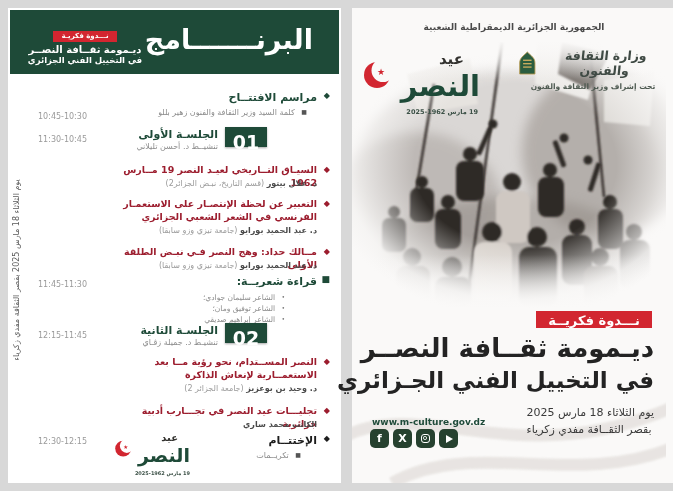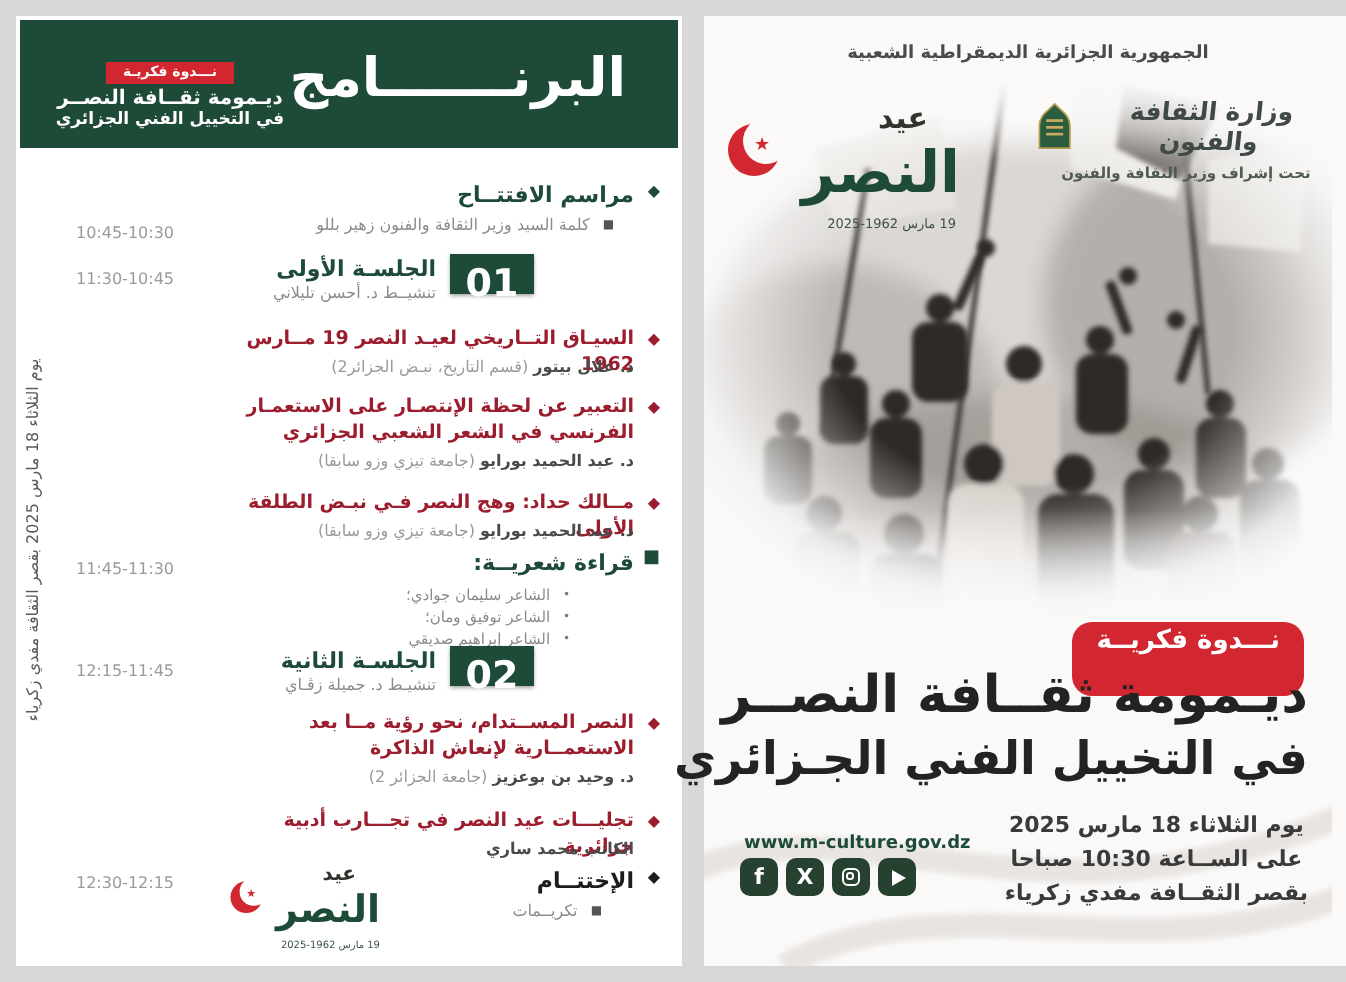--- a/index.html
+++ b/index.html
@@ -47,21 +47,21 @@
                   box-shadow:0 1px 2px rgba(0,0,0,.35); }
   .session .txt { float:right; margin-right:7px; padding-top:1px; }
   .session .st { color:#1e4a38; font-weight:bold; font-size:11px; }
   .session .sm { color:#8b8b8b; font-size:8px; margin-top:1px; }
 
   
   .eid-logo { position:absolute; }
   .eid-logo .cres { position:absolute; left:0; }
   .eid-logo .eid-word { position:absolute; font-weight:bold; color:#33322f; direction:rtl; }
   .eid-logo .nasr { position:absolute; font-weight:bold; color:#1e4a38; direction:rtl; }
-  .eid-logo .dates { position:absolute; font-weight:normal; color:#3c5147; direction:rtl; white-space:nowrap; }
+  .eid-logo .dates { position:absolute; font-weight:bold; color:#3c5147; direction:rtl; white-space:nowrap; }
   .eid-sm { left:106px; top:424px; width:78px; height:52px; }
   .eid-sm .cres { top:5px; width:22px; height:22px; }
   .eid-sm .eid-word { right:14px; top:0; font-size:10px; }
   .eid-sm .nasr { right:2px; top:12px; font-size:19px; }
   .eid-sm .dates { right:2px; top:38px; font-size:5px; }
   .eid-lg { left:10px; top:42px; width:120px; height:80px; }
   .eid-lg .cres { top:6px; width:36px; height:36px; }
   .eid-lg .eid-word { right:18px; top:0; font-size:15px; }
   .eid-lg .nasr { right:2px; top:19px; font-size:29px; }
   .eid-lg .dates { right:4px; top:58px; font-size:6.5px; }
@@ -76,27 +76,27 @@
        radial-gradient(ellipse 62% 58% at 52% 46%, rgba(250,249,248,0) 52%, rgba(250,249,248,.9) 88%, #faf9f8 100%); }
   .ministry { position:absolute; top:40px; right:8px; width:150px; text-align:center; direction:rtl; }
   .ministry-row { display:flex; flex-direction:row; justify-content:center; align-items:center; gap:5px; }
   .ministry-name { font-size:12.5px; font-weight:bold; color:#3f4a44; transform:skewX(-6deg); }
   .ministry-sup1 { font-size:7.5px; font-weight:bold; color:#4f5b52; margin-top:4px; }
   .ministry-sup2 { font-size:8px; font-weight:bold; color:#41524a; margin-top:1px; }
 
   .watermark { position:absolute; left:0; top:0; }
 
   .poster-badge { position:absolute; top:303px; right:24px; background:#d22630; color:#fff;
-                  font-size:13px; font-weight:bold; padding:2px 12px 20px; direction:rtl;border-radius:10px; }
+                  font-size:13px; font-weight:bold; padding:2px 12px 0; direction:rtl; }
   .poster-title1 { position:absolute; top:325px; right:22px; font-size:26px; font-weight:bold;
                    color:#232323; direction:rtl; white-space:nowrap; }
   .poster-title2 { position:absolute; top:359px; right:22px; font-size:23px; font-weight:bold;
                    color:#232323; direction:rtl; white-space:nowrap; }
-  .poster-info { position:absolute; top:396px; right:22px; text-align:center; direction:rtl;
-                 font-size:11px; font-weight:bold; color:#3a3a3a; line-height:17px; }
+  .poster-info { position:absolute; top:396px; right:22px; text-align:left; direction:rtl;
+                 font-size:11px; font-weight:normal; color:#3a3a3a; line-height:17px; }
   .website { position:absolute; left:20px; top:409px; font-size:9px; font-weight:bold; color:#1e4a39; }
   .socials { position:absolute; left:18px; top:421px; display:flex; gap:4px; }
   .si { width:19px; height:19px; background:#26412f; border-radius:5px; color:#fff;
         display:flex; align-items:center; justify-content:center; font-size:11px; font-weight:bold; }
   .ig-box { width:9px; height:9px; border:1.3px solid #fff; border-radius:3px; position:relative; }
   .ig-dot { width:3.5px; height:3.5px; border:1.2px solid #fff; border-radius:50%;
             position:absolute; top:1.2px; left:1.2px; }
   .yt-tri { width:0; height:0; border-left:7px solid #fff; border-top:4.5px solid transparent;
             border-bottom:4.5px solid transparent; margin-left:2px; }
 </style>
@@ -326,21 +326,20 @@
       <div class="nasr">النصر</div>
       <div class="dates">19 مارس 1962-2025</div>
     </div>
 
     <div class="poster-badge">نـــدوة فكريــة</div>
     <div class="poster-title1">ديـمومة ثقــافة النصــر</div>
     <div class="poster-title2">في التخييل الفني الجـزائري</div>
 
     <div class="poster-info">
       <div>يوم الثلاثاء 18 مارس 2025</div>
-      <div>على الســاعة 10:30 صباحا</div>
       <div>بقصر الثقــافة مفدي زكرياء</div>
     </div>
 
     <div class="website">www.m-culture.gov.dz</div>
     <div class="socials">
       <span class="si">f</span>
       <span class="si">X</span>
       <span class="si">
           <span class="ig-box">
             <span class="ig-dot"></span>

